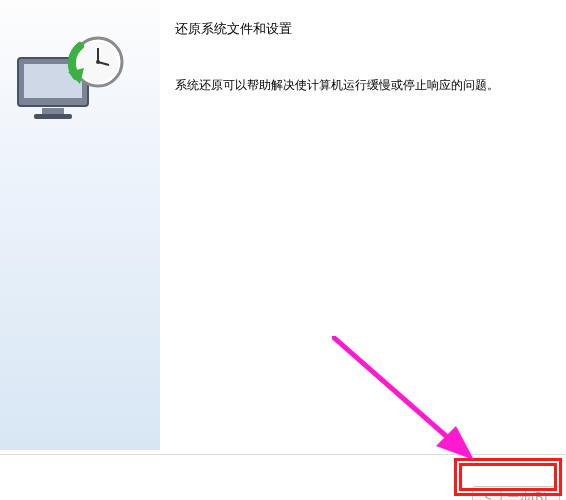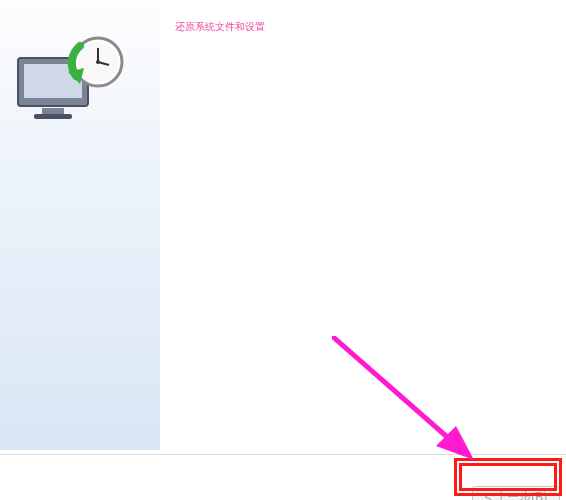--- a/index.html
+++ b/index.html
@@ -14,21 +14,21 @@
       position: absolute; left: 0; top: 0; width: 160px; height: 450px;
       background: linear-gradient(to bottom, #fdfdfe 0%, #eef4fb 35%, #d8e6f4 100%);
     }
 
     
     .restore-icon { position: absolute; left: 10px; top: 28px; }
 
     
     .main { position: absolute; left: 175px; top: 20px; right: 0; }
     .title {
-      font-size: 10px; color: #ec4899; font-weight: 400;
+      font-size: 13px; color: #000000; font-weight: 400;
       margin-bottom: 38px;
     }
     .para {
       font-size: 12px; color: #000; line-height: 1.55;
       margin-bottom: 26px;
       padding-right: 6px;
     }
 
     
     .btnrow {
@@ -88,20 +88,21 @@
 
       <path d="M70 18 A22 22 0 0 0 66 48" fill="none" stroke="#3bb143" stroke-width="8" stroke-linecap="round"></path>
       <polygon points="58,44 70,56 74,40" fill="#3bb143"></polygon>
     </svg>
   </span>
 </div>
 
 <div class="main">
   <div class="title">还原系统文件和设置</div>
 
+  <p class="para">系统还原可以帮助解决使计算机运行缓慢或停止响应的问题。</p>
 
 </div>
 
 <div class="btnrow">
   <button class="btn disabled" disabled="">&lt; 上一步(B)</button>
 </div>
 
 <div class="hl outer"></div>
 <div class="hl inner"></div>
 

